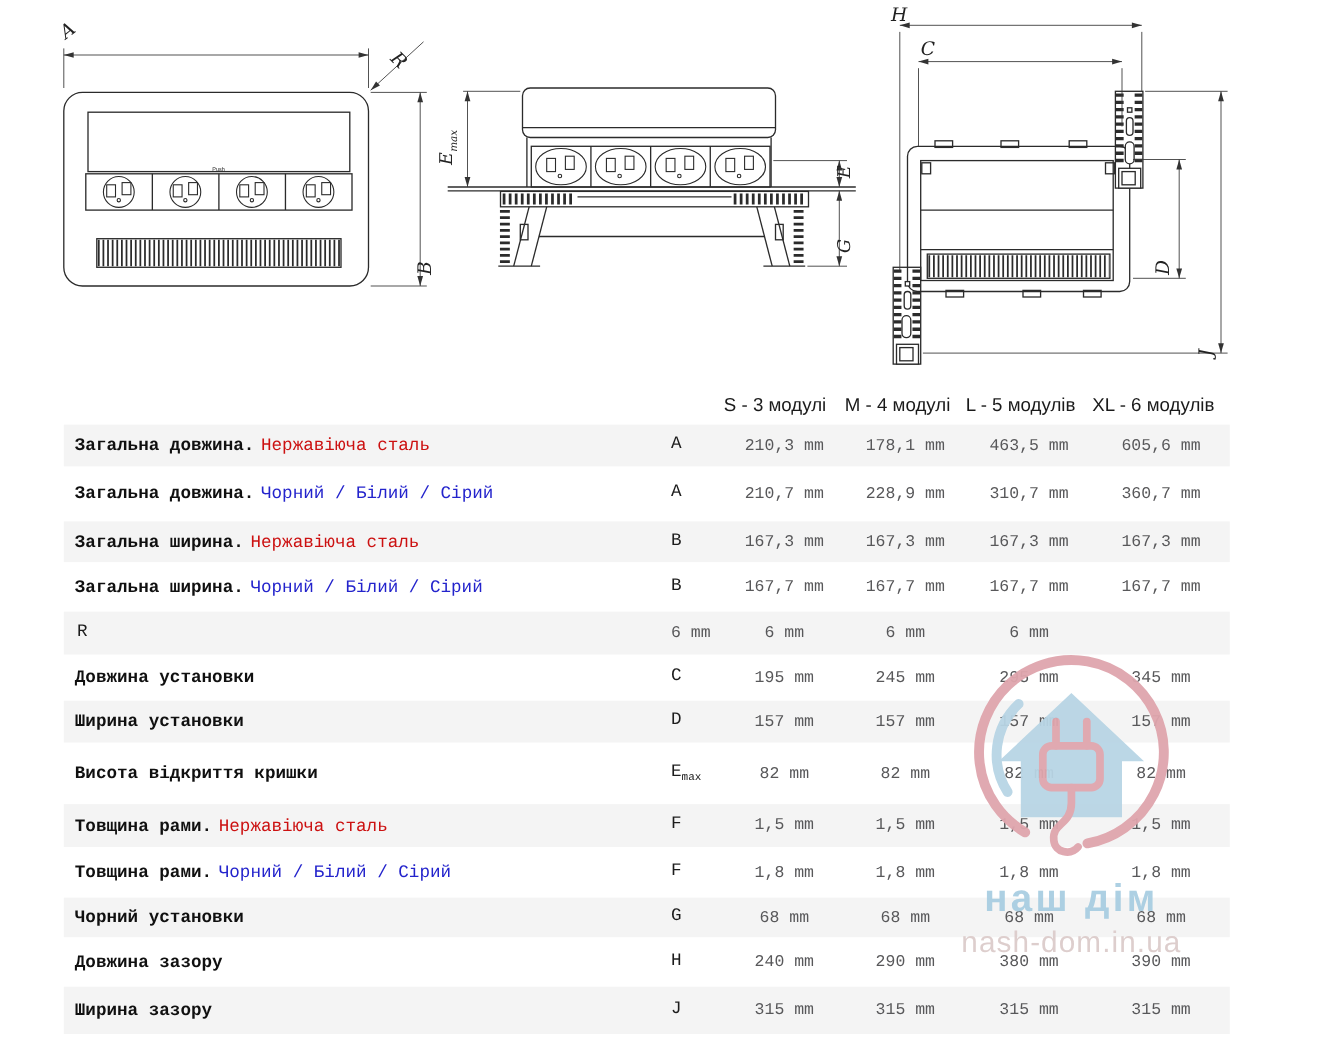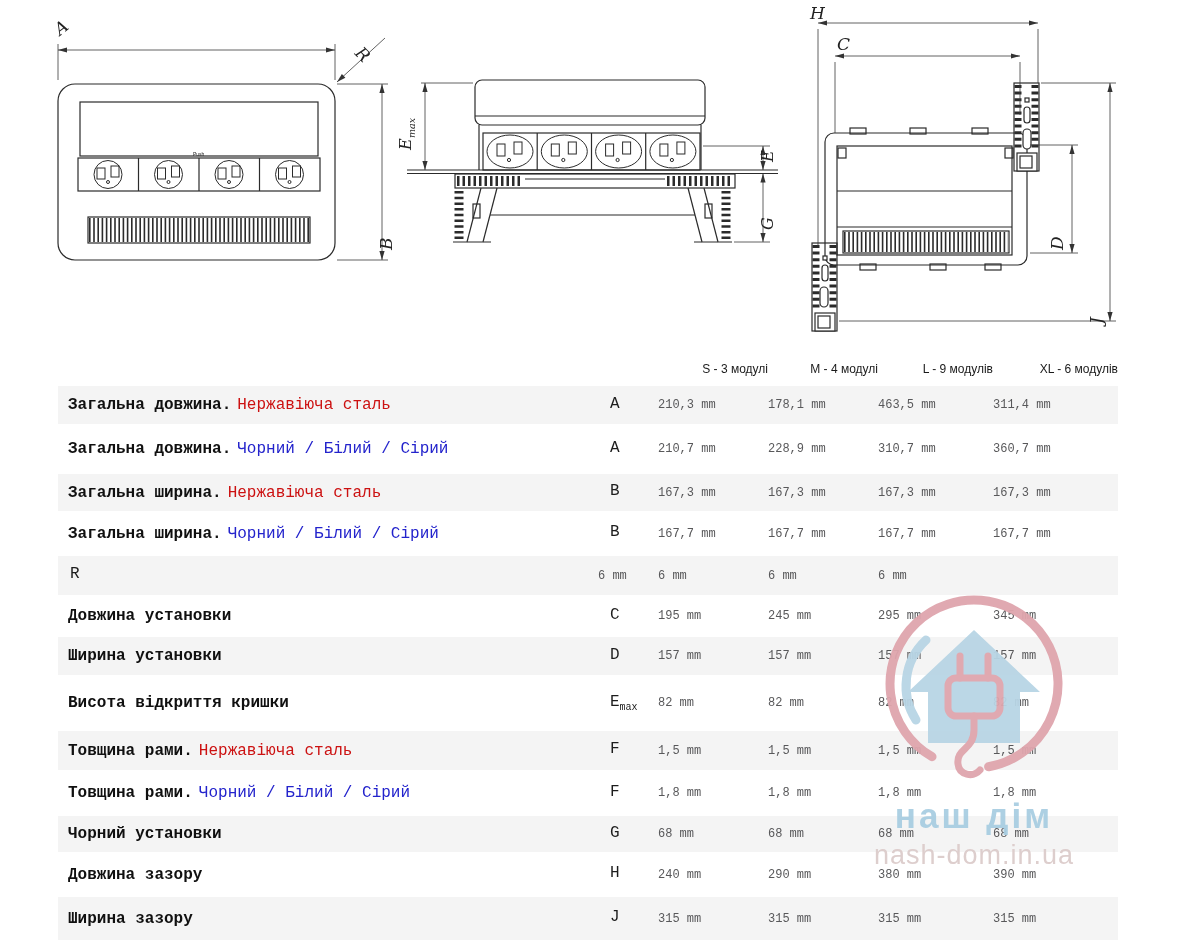--- a/index.html
+++ b/index.html
@@ -8,31 +8,31 @@
   
   .drawing{position:absolute;}
   .d1{left:40px;top:18px;width:360px;height:250px;}
   .d2{left:395px;top:58px;width:395px;height:215px;}
   .d3{left:800px;top:3px;width:335px;height:330px;}
   svg text.dimlbl{font-family:"DejaVu Serif",serif;font-style:italic;fill:#222;}
   
   .spec-table{position:absolute;left:58px;top:352px;width:1060px;}
   .grid{display:grid;grid-template-columns:540px 60px 110px 110px 115px 125px;align-items:center;}
   .thead{height:34px;}
-  .thead .h{font-size:12px;color:#1a1a1a;text-align:right;}
+  .thead .h{font-size:17px;color:#1a1a1a;text-align:left;}
   .trow{font-size:16px;font-family:Liberation Mono, monospace;}
   .trow.shade{background:#f4f4f4;}
   .c-label{padding-left:10px;}
   .lbl{font-weight:bold;color:#101010;}
   .variant{margin-left:6px;}
   .variant.red{color:var(--red);}
   .variant.blue{color:var(--blue);}
   .c-letter{padding-left:12px;font-size:16px;color:#1c1c1c;}
   .ltr-sub{font-size:10px;}
-  .c-val{font-size:12px;color:var(--valcol);}
+  .c-val{text-align:center;font-size:15px;color:var(--valcol);}
   .r0{height:38px}.r1{height:50px}.r2{height:37px}.r3{height:45px}.r4{height:39px}
   .r5{height:42px}.r6{height:38px}.r7{height:56px}.r8{height:39px}.r9{height:46px}
   .r10{height:36px}.r11{height:45px}.r12{height:43px}
   
   .watermark{position:absolute;left:866px;top:578px;width:216px;z-index:3;
              pointer-events:none;opacity:.95;text-align:center;}
   .wm-title{margin-top:2px;font-size:35px;font-weight:bold;letter-spacing:3px;
             color:var(--wm-blue);white-space:nowrap;}
   .wm-url{margin-top:4px;font-size:27px;letter-spacing:1px;color:var(--wm-gray);white-space:nowrap;}
 </style>
@@ -220,31 +220,31 @@
     <text class="dimlbl" font-size="17" x="263" y="247" transform="rotate(-90 263 247)">D</text>
     <text class="dimlbl" font-size="17" x="302" y="321" transform="rotate(-90 302 321)">J</text>
   </svg>
 
   <div class="spec-table">
     <div class="grid thead">
       <div></div>
       <div></div>
       <div class="h">S - 3 модулі</div>
       <div class="h">M - 4 модулі</div>
-      <div class="h">L - 9 модулів</div>
+      <div class="h">L - 5 модулів</div>
       <div class="h">XL - 6 модулів</div>
     </div>
     <div id="rows">
     <div class="grid trow r0 shade">
       <div class="c-label"><span class="lbl">Загальна довжина.</span><span class="variant red">Нержавіюча сталь</span></div>
       <div class="c-letter"><span class="ltr">A</span><sub class="ltr-sub"></sub></div>
       <div class="c-val">210,3 mm</div>
       <div class="c-val">178,1 mm</div>
       <div class="c-val">463,5 mm</div>
-      <div class="c-val">311,4 mm</div>
+      <div class="c-val">605,6 mm</div>
     </div>
 
     <div class="grid trow r1">
       <div class="c-label"><span class="lbl">Загальна довжина.</span><span class="variant blue">Чорний / Білий / Сірий</span></div>
       <div class="c-letter"><span class="ltr">A</span><sub class="ltr-sub"></sub></div>
       <div class="c-val">210,7 mm</div>
       <div class="c-val">228,9 mm</div>
       <div class="c-val">310,7 mm</div>
       <div class="c-val">360,7 mm</div>
     </div>

